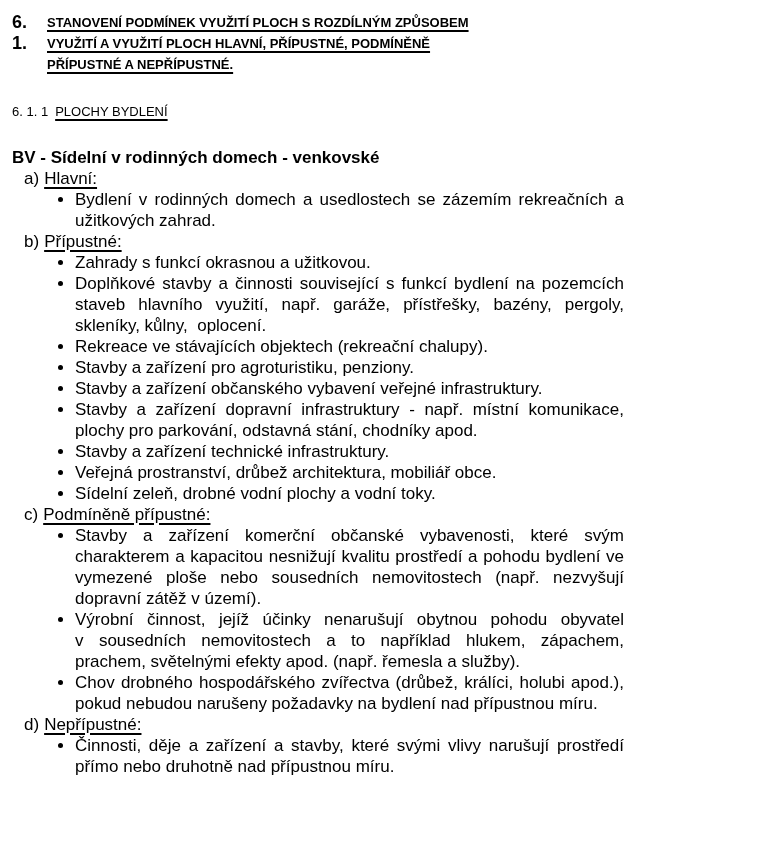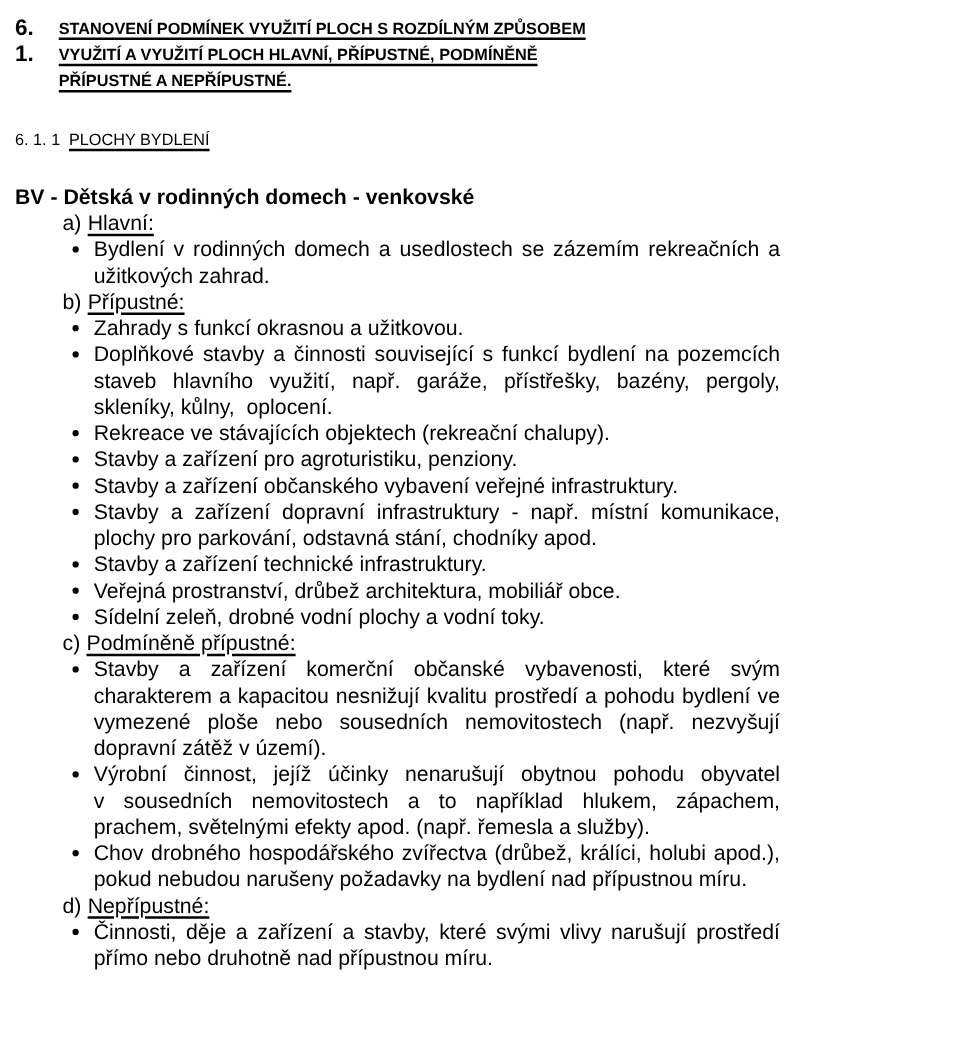--- a/index.html
+++ b/index.html
@@ -28,21 +28,21 @@
   .h2-num { margin-right:7px; }
   .h2-title {
     text-decoration:underline; text-decoration-thickness:1.5px; text-underline-offset:3px;
   }
   
   .item-row { display:flex; margin-top:25px; }
   .item-num { flex:0 0 30px; }
   .item-body { flex:1; }
   .item-title { font-weight:bold; white-space:nowrap; }
   
-  .group-label { margin-left:38px; }
+  .group-label { margin-left:12px; }
   .group-letter { margin-right:5px; }
   .group-name {
     text-decoration:underline; text-decoration-thickness:1.5px; text-underline-offset:3px;
   }
   
   .bullet { display:flex; margin-left:45px; }
   .dot-cell { flex:0 0 18px; position:relative; }
   .dot {
     position:absolute; left:1px; top:8px;
     width:5px; height:5px; border-radius:50%; background:#000000;
@@ -66,21 +66,21 @@
     </div>
   </div>
 
   <div class="h2-row">
     <span class="h2-num">6. 1. 1</span><span class="h2-title">PLOCHY BYDLENÍ</span>
   </div>
 
   <div class="item-row">
     <div class="item-body">
 
-      <div class="item-title">BV - Dětská v rodinných domech - venkovské</div>
+      <div class="item-title">BV - Sídelní v rodinných domech - venkovské</div>
 
       <div class="group">
         <div class="group-label">
           <span class="group-letter">a)</span><span class="group-name">Hlavní:</span>
         </div>
         <div class="bullet">
           <span class="dot-cell">
               <span class="dot"></span>
             </span>
           <p class="btxt">Bydlení v&nbsp;rodinných domech a usedlostech se zázemím rekreačních a užitkových zahrad.</p>

